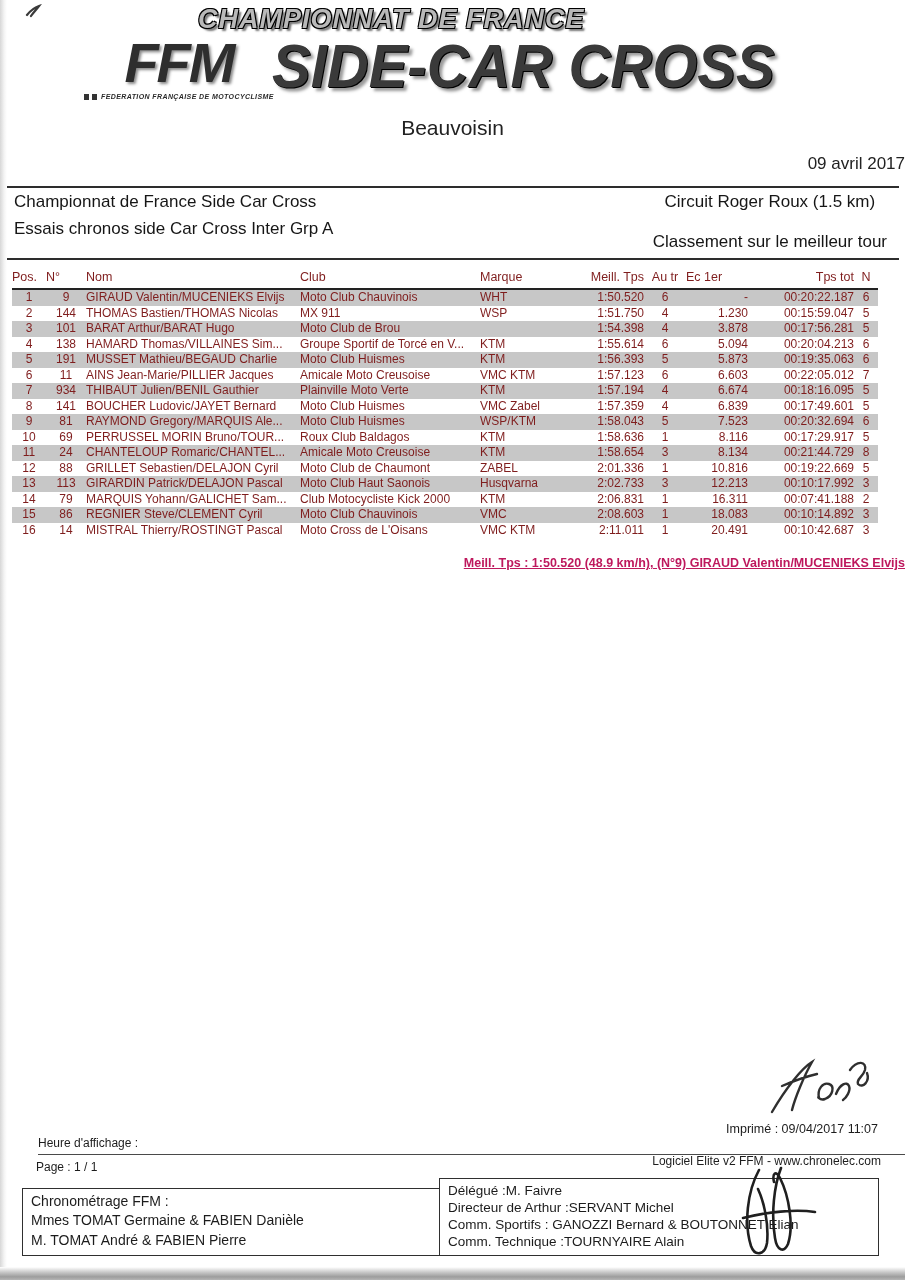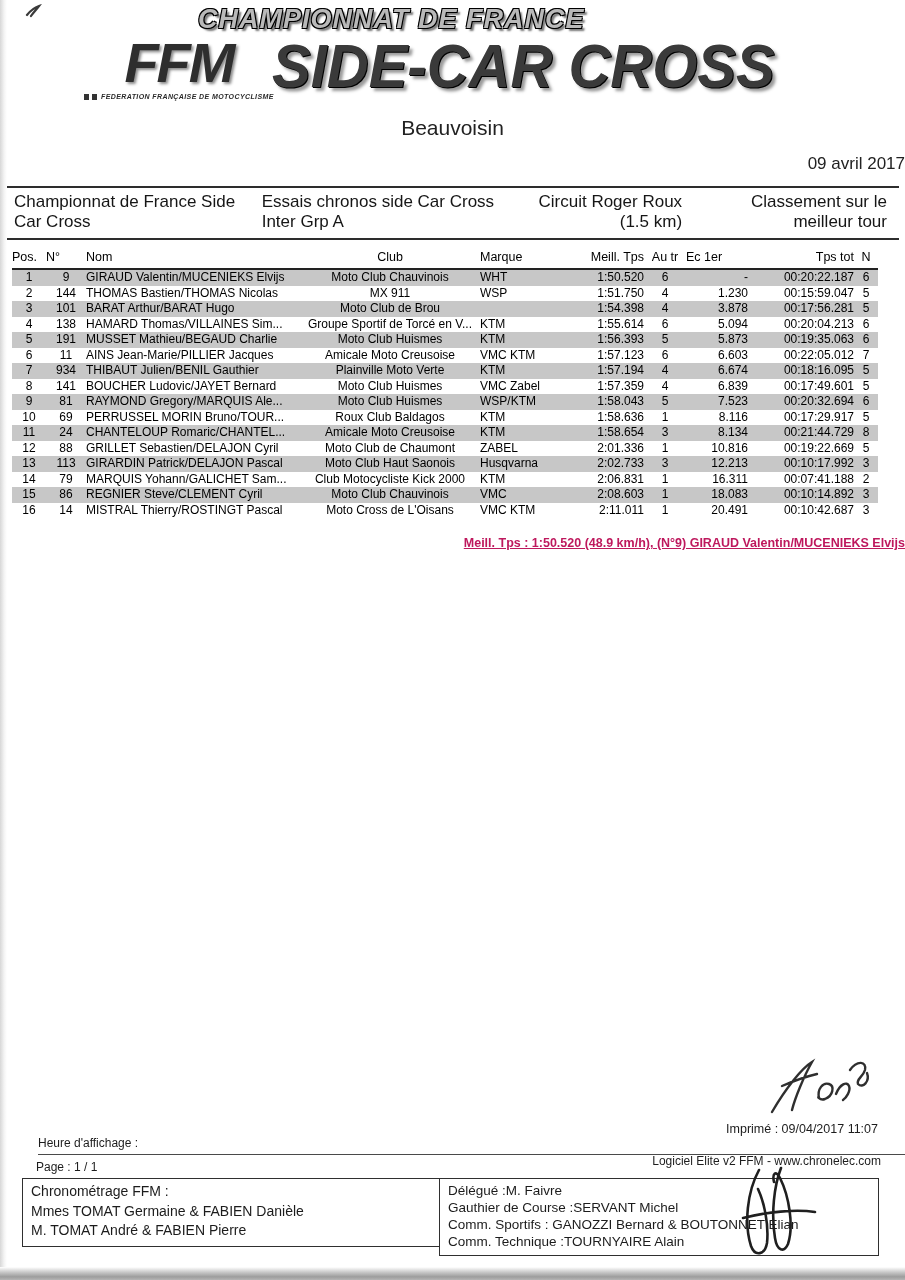--- a/index.html
+++ b/index.html
@@ -45,59 +45,59 @@
   }
   .ffm-marks { display:inline-block; width:14px; height:6px;
     background:linear-gradient(to right,#333 0 5px,transparent 5px 8px,#333 8px 13px,transparent 13px); }
 
   
   .city { text-align:center; font-size:21px; margin-top:0; color:#222; }
   .date { text-align:right; font-size:17px; margin-top:14px; color:#222; }
   .rule { border-top:2px solid #2d2d2d; margin:0 6px; }
   .rule1 { margin-top:12px; }
   .info-row { display:flex; justify-content:space-between; padding:4px 18px 6px 14px; }
-  .info-col { display:flex; flex-direction:row; gap:7px; font-size:17px; color:#161616; }
-  .info-col.right { text-align:right;gap:20px; }
+  .info-col { display:flex; flex-direction:column; gap:7px; font-size:17px; color:#161616; }
+  .info-col.right { text-align:center;gap:20px; }
 
   
   table.results {
     margin:8px 0 0 12px; width:850px; border-collapse:collapse; table-layout:fixed;
-    font-size:12px; color:#000000;
+    font-size:12px; color:#7f1d1d;
   }
   table.results th {
     font-weight:normal; font-size:12.5px; border-bottom:2px solid #222;
     padding:2px 0 4px 0; white-space:nowrap;
   }
   table.results td { padding:0; height:15.5px; line-height:15.5px;
     white-space:nowrap; overflow:hidden; }
   tr.stripe td { background:#c7c7c7; }
   .c0 { width:34px; }  th.c0 { text-align:left; padding-left:7px; } td.c0 { text-align:center; }
   .c1 { width:40px; }  th.c1 { text-align:left; padding-left:6px; } td.c1 { text-align:center; }
   .c2 { width:214px; } th.c2, td.c2 { text-align:left; }
-  .c3 { width:180px; } th.c3, td.c3 { text-align:center; }
+  .c3 { width:180px; } th.c3, td.c3 { text-align:left; }
   .c4 { width:86px; }  th.c4, td.c4 { text-align:left; }
   .c5 { width:78px; }  th.c5, td.c5 { text-align:right; padding-right:4px; }
   .c6 { width:42px; }  th.c6, td.c6 { text-align:center; }
   .c7 { width:62px; }  th.c7 { text-align:left; padding-left:6px; } td.c7 { text-align:right; padding-right:6px; }
   .c8 { width:106px; } th.c8, td.c8 { text-align:right; padding-right:2px; }
   .c9 { width:24px; }  th.c9, td.c9 { text-align:center; }
 
   .best-lap-note {
     margin-top:18px; text-align:right; font-size:12.5px; font-weight:bold;
     text-decoration:underline; color:#be185d;
   }
 
   
   .sig1 { position:absolute; right:28px; top:1056px; }
   .printed { position:absolute; right:27px; top:1122px; font-size:12.5px; color:#1d1d1d; }
   .heure-line { position:absolute; left:38px; right:0; top:1136px;
     border-bottom:1.5px solid #4a4a4a; padding-bottom:4px; font-size:12px; color:#1d1d1d; }
   .logiciel { position:absolute; right:24px; top:1147px; font-size:12px; color:#1d1d1d;margin-top:7px; }
   .page-num { position:absolute; left:36px; top:1160px; font-size:12px; color:#1d1d1d; }
-  .boxes { position:absolute; left:22px; top:1178px; width:858px; display:flex; align-items:flex-start; }
+  .boxes { position:absolute; left:22px; top:1178px; width:858px; display:flex; align-items:flex-end; }
   .obox { border:1.5px solid #2f2f2f; padding:3px 8px 5px 8px; background:transparent; }
   .obox.left  { width:418px; font-size:14px; line-height:19.5px; }
   .obox.right { width:440px; font-size:13.5px; line-height:17px; margin-left:-1px; }
   .sig2 { position:absolute; right:85px; top:1162px; }
 </style>
 </head>
 <body>
 
 <div class="page">
   <div class="scan-left"></div>
@@ -368,21 +368,21 @@
   <div class="page-num">Page : 1 / 1</div>
 
   <div class="boxes">
     <div class="obox left">
       <div>Chronométrage FFM :</div>
       <div>Mmes TOMAT Germaine &amp; FABIEN Danièle</div>
       <div>M. TOMAT André &amp; FABIEN Pierre</div>
     </div>
     <div class="obox right">
       <div>Délégué :M. Faivre</div>
-      <div>Gauthier de Course :SERVANT Michel</div>
+      <div>Directeur de Arthur :SERVANT Michel</div>
       <div>Comm. Sportifs : GANOZZI Bernard &amp; BOUTONNET Elian</div>
       <div>Comm. Technique :TOURNYAIRE Alain</div>
     </div>
   </div>
 
   <div class="sig2">
     <svg width="95" height="100" viewBox="0 0 95 100">
       <path d="M34 8 C22 30 19 62 26 84 C30 95 40 93 42 81 C44 62 39 40 33 27
                M56 6 C49 24 46 52 50 76 C52 89 59 91 63 82 C69 64 64 34 55 16 C51 8 47 11 49 20
                M18 56 C42 50 70 47 90 50" stroke="#1f1f1f" stroke-width="2.6" fill="none" stroke-linecap="round"></path>

